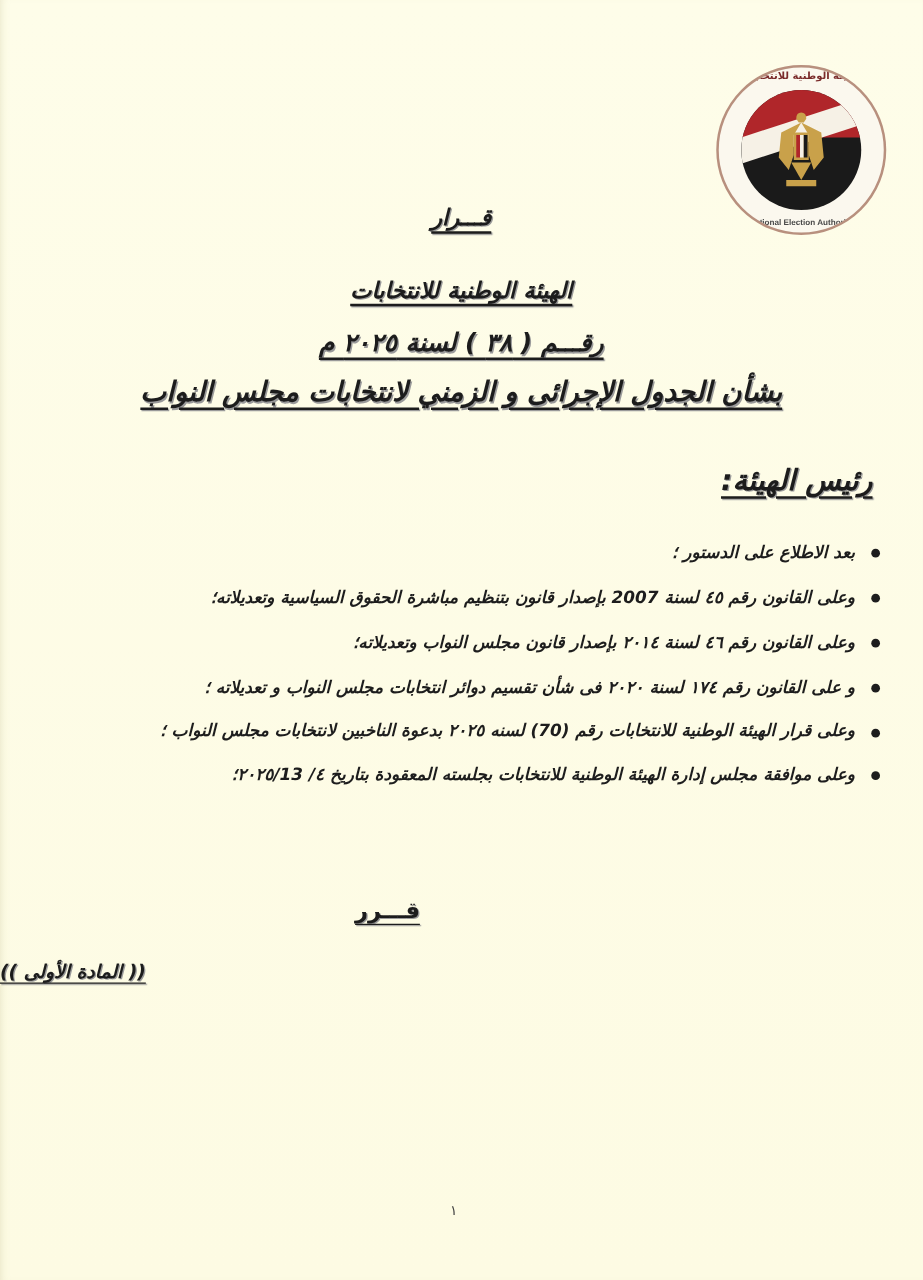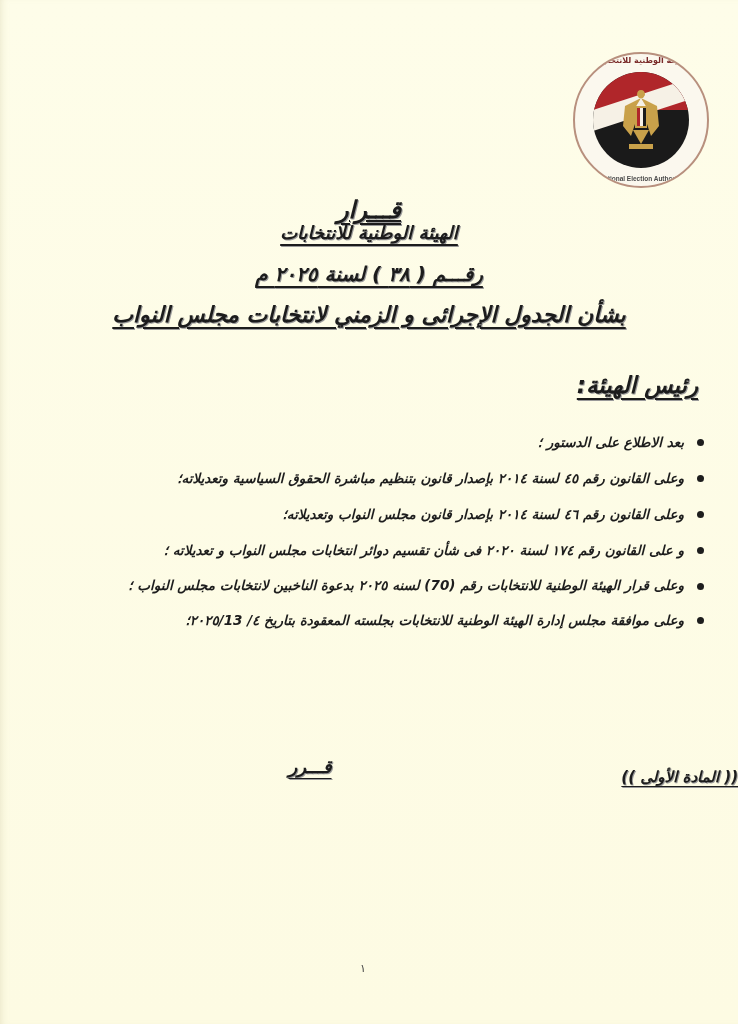--- a/index.html
+++ b/index.html
@@ -48,21 +48,21 @@
     .heading {
       position: absolute; left: 0; width: 738px; text-align: center;
       font-weight: bold; font-style: italic;
       font-family: "DejaVu Sans", sans-serif;
       text-shadow: 1px 1px 0 #9a9a9a;
     }
     .heading span {
       text-decoration: underline; text-decoration-thickness: 2px;
       text-underline-offset: 5px;
     }
-    .h-decision { top: 196px; font-size: 24px; text-decoration: underline; }
+    .h-decision { top: 164px; font-size: 18px; }
     .h-authority { top: 222px; font-size: 18px; }
     .h-number { top: 262px; font-size: 20px; }
     .h-subject { top: 302px; font-size: 22px; }
     .chair {
       position: absolute; right: 40px; top: 372px;
       font-size: 23px; font-weight: bold; font-style: italic;
       text-shadow: 1px 1px 0 #9a9a9a;
     }
     .chair span { text-decoration: underline; text-underline-offset: 5px; }
     
@@ -74,27 +74,27 @@
       position: relative; padding-right: 26px;
       font-size: 13.5px; font-weight: bold; font-style: italic;
       line-height: 36px; color: #1d1d1d;
     }
     .bullets li::before {
       content: ""; position: absolute; right: 6px; top: 15px;
       width: 7px; height: 7px; border-radius: 50%; background: #1d1d1d;
     }
     .bullets li.wrap { line-height: 34px; }
     .decided {
-      position: absolute; left: 0; width: 620px; top: 756px; text-align: center;
-      font-size: 18px; font-weight: bold; font-style: italic;
+      position: absolute; left: 0; width: 620px; top: 718px; text-align: center;
+      font-size: 18px; font-weight: bold; 
       text-shadow: 1px 1px 0 #9a9a9a;
     }
     .decided span { text-decoration: underline; text-underline-offset: 5px; }
     .article {
-      position: absolute; left: 0; width: 738px; top: 768px; text-align: right;
+      position: absolute; left: 0; width: 738px; top: 768px; text-align: left;
       font-size: 15px; font-weight: bold; font-style: italic;
       text-shadow: 1px 1px 0 #9a9a9a;
     }
     .article span { text-decoration: underline; text-underline-offset: 4px; }
     .body-text {
       position: absolute; right: 54px; top: 800px; width: 640px;
       font-size: 13.5px; font-weight: bold; font-style: italic;
       line-height: 38px; text-align: justify; text-indent: 50px;
     }
     .page-num {
@@ -129,21 +129,21 @@
 
   <div class="heading h-decision"><span>قـــرار</span></div>
   <div class="heading h-authority"><span>الهيئة الوطنية للانتخابات</span></div>
   <div class="heading h-number"><span>رقـــم ( ٣٨ ) لسنة ٢٠٢٥ م</span></div>
   <div class="heading h-subject"><span>بشأن الجدول الإجرائى و الزمني لانتخابات مجلس النواب</span></div>
 
   <div class="chair"><span>رئيس الهيئة:</span></div>
 
   <ul class="bullets">
     <li>بعد الاطلاع على الدستور ؛</li>
-    <li>وعلى القانون رقم ٤٥ لسنة ٢٠١٤ بإصدار قانون بتنظيم مباشرة الحقوق السياسية وتعديلاته؛</li>
+    <li>وعلى القانون رقم ٤٥ لسنة 2007 بإصدار قانون بتنظيم مباشرة الحقوق السياسية وتعديلاته؛</li>
     <li>وعلى القانون رقم ٤٦ لسنة ٢٠١٤ بإصدار قانون مجلس النواب وتعديلاته؛</li>
     <li>و على القانون رقم ١٧٤ لسنة ٢٠٢٠ فى شأن تقسيم دوائر انتخابات مجلس النواب و تعديلاته ؛</li>
     <li class="wrap">وعلى قرار الهيئة الوطنية للانتخابات رقم (70) لسنه ٢٠٢٥ بدعوة الناخبين لانتخابات مجلس النواب ؛</li>
     <li>وعلى موافقة مجلس إدارة الهيئة الوطنية للانتخابات بجلسته المعقودة بتاريخ ٤/ ٢٠٢٥/13؛</li>
   </ul>
 
   <div class="decided"><span>قـــرر</span></div>
   <div class="article"><span>(( المادة الأولى ))</span></div>
 
   <div class="page-num">١</div>

